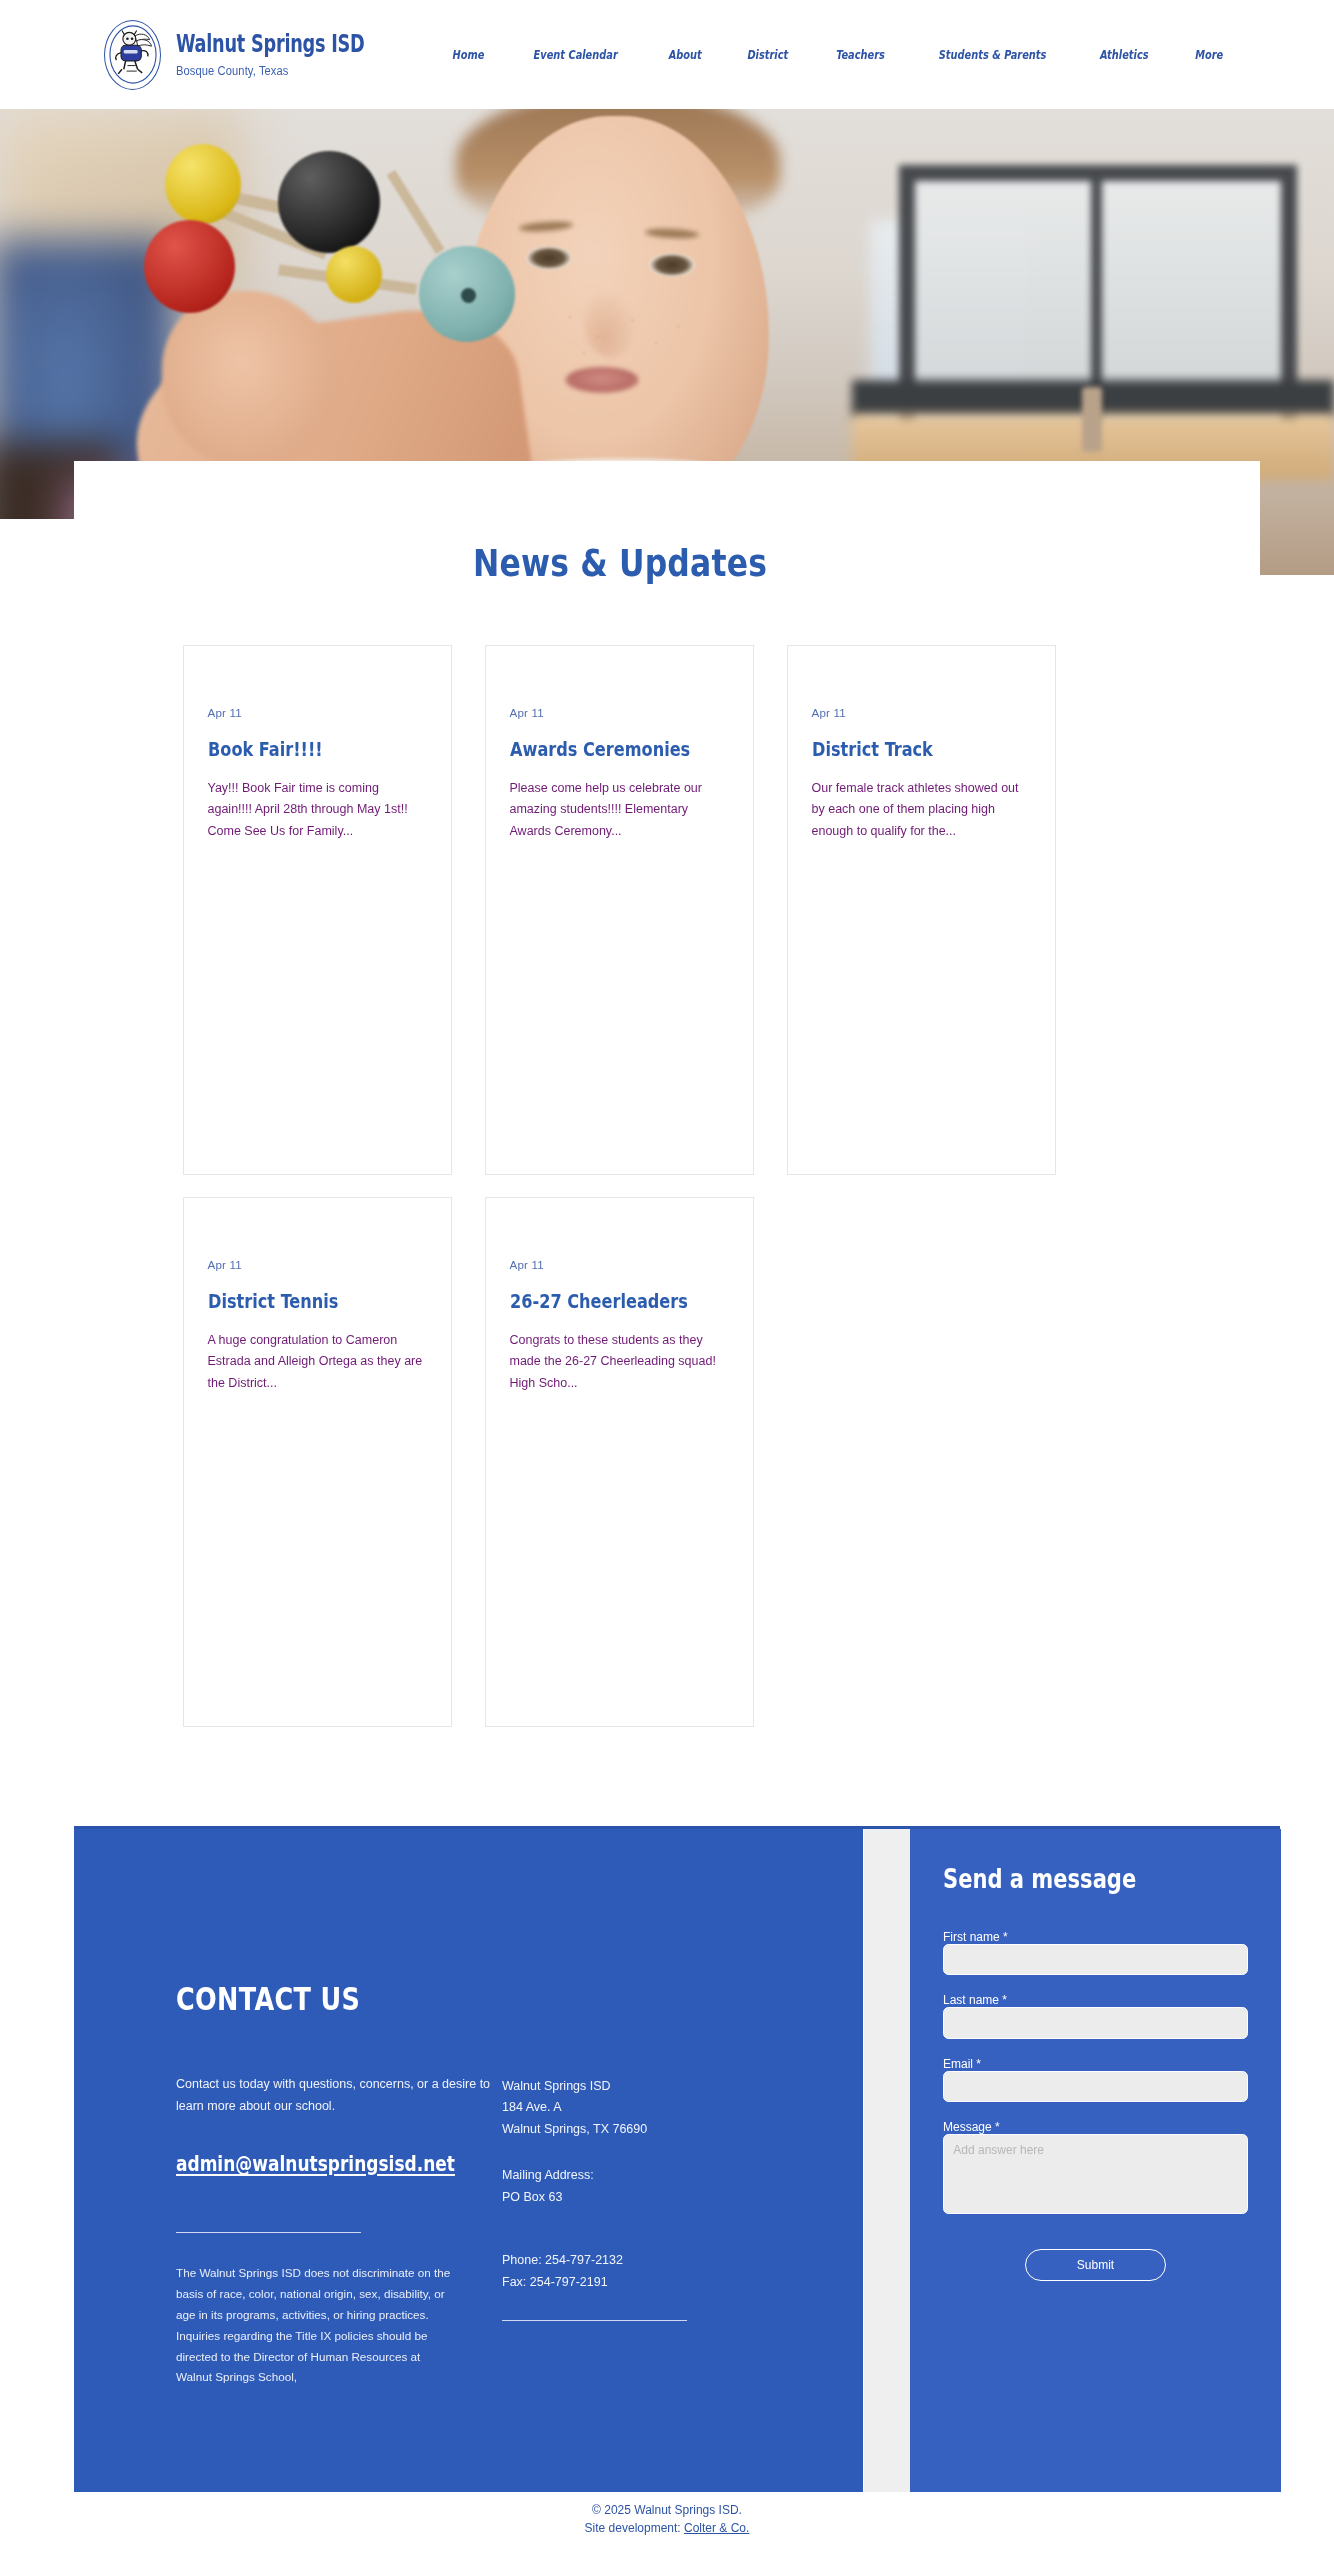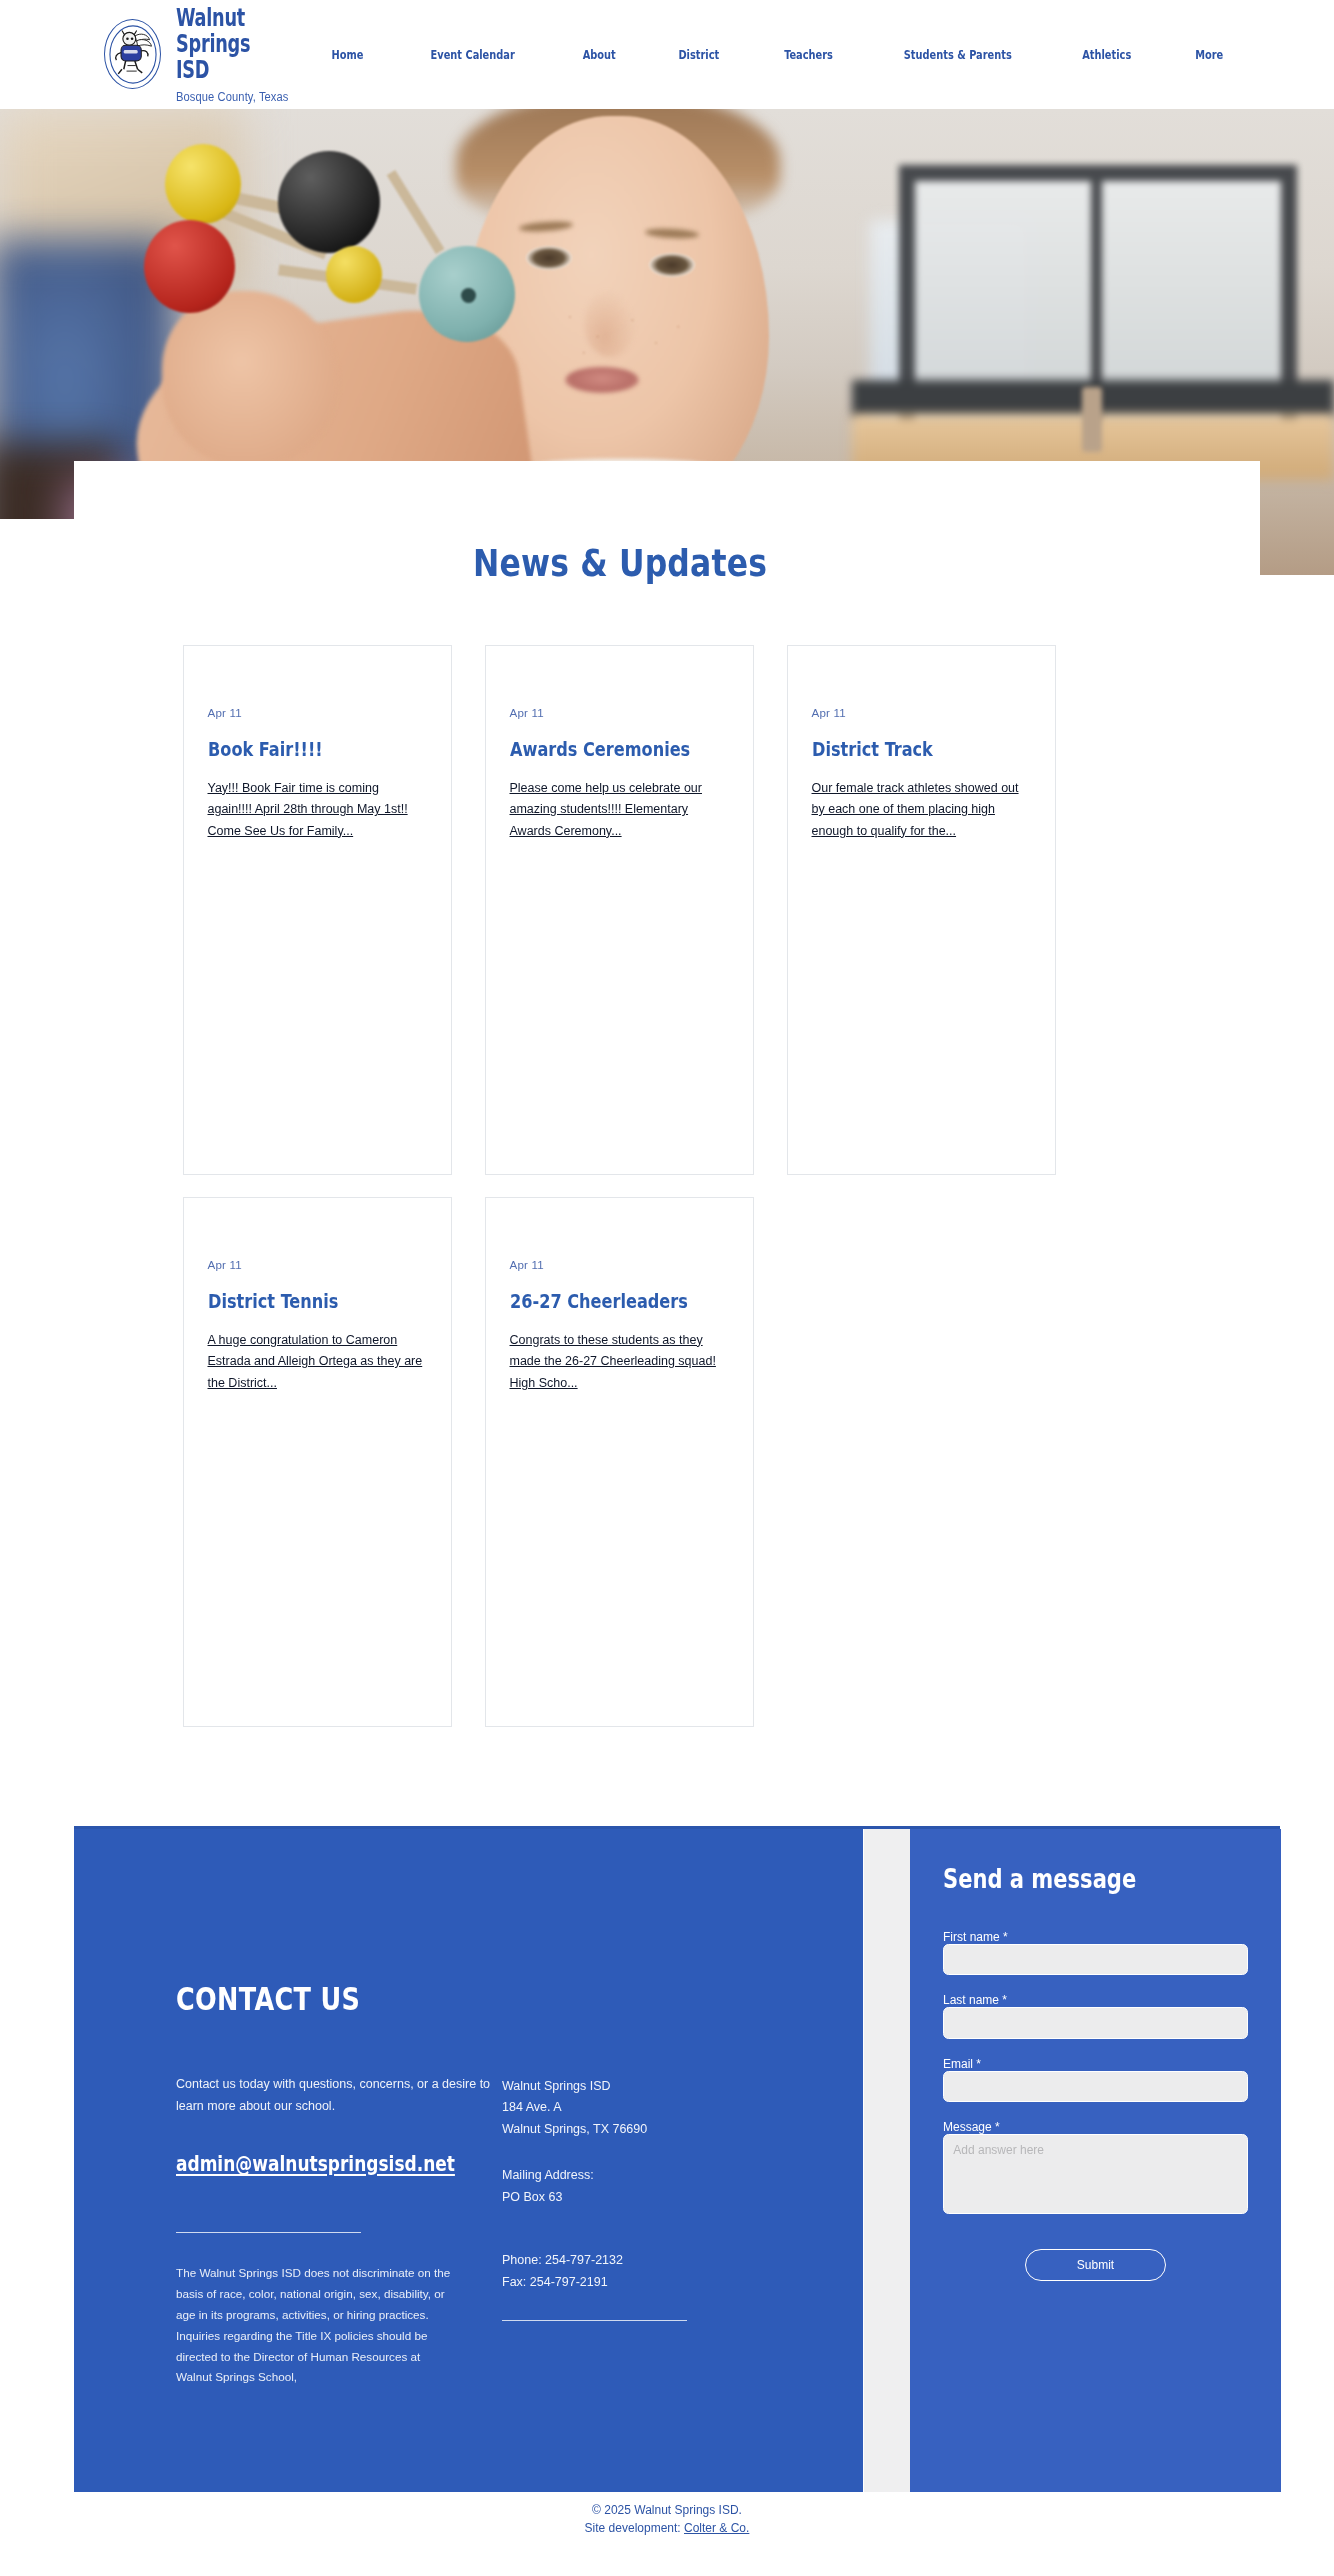--- a/index.html
+++ b/index.html
@@ -43,21 +43,21 @@
   .brand-sub {
     font-size: 12px;
     color: #3a5fb0;
     margin-top: 6.5px;
     letter-spacing: 0.1px;
     transform: scaleX(0.93);
     transform-origin: left center;
   }
   .main-nav {
     margin-left: auto; margin-right: 89px;
-    display: flex; gap: 17px;
+    display: flex; gap: 0; font-style: italic;
   }
   .nav-item {
     font-family: "DejaVu Sans Condensed","Liberation Sans Narrow","Liberation Sans", sans-serif;
     font-size: 13px; font-weight: 700;
     color: #2c53a5;
     padding: 0 19.5px;
     white-space: nowrap;
     text-decoration: none;
     letter-spacing: 0px;
     transform: scaleX(0.84);
@@ -249,21 +249,21 @@
     font-size: 11.6px; color: #3f5ea8; opacity: .9;
     margin-bottom: 20.4px; letter-spacing: 0.2px;
   }
   .card-title {
     font-family: "DejaVu Sans Condensed","Liberation Sans Narrow","Liberation Sans", sans-serif;
     font-size: 19.5px; font-weight: 700; color: #2c5cae;
     margin-bottom: 15.8px; line-height: 1.15;
     transform: scaleX(0.92); transform-origin: left center;
   }
   .card-body {
-    font-size: 12.5px; color: #0f172a; line-height: 1.72; text-decoration: underline;
+    font-size: 12.5px; color: #701a75; line-height: 1.72;
   }
 
   
   .footer-wrap {
     position: absolute; top: 1826px; left: 0; width: 1334px; height: 750px;
     background: #ffffff;
   }
   .footer-strip {
     position: absolute; left: 74px; top: 0; width: 1206px; height: 2.8px;
     background: #2b55ac;

